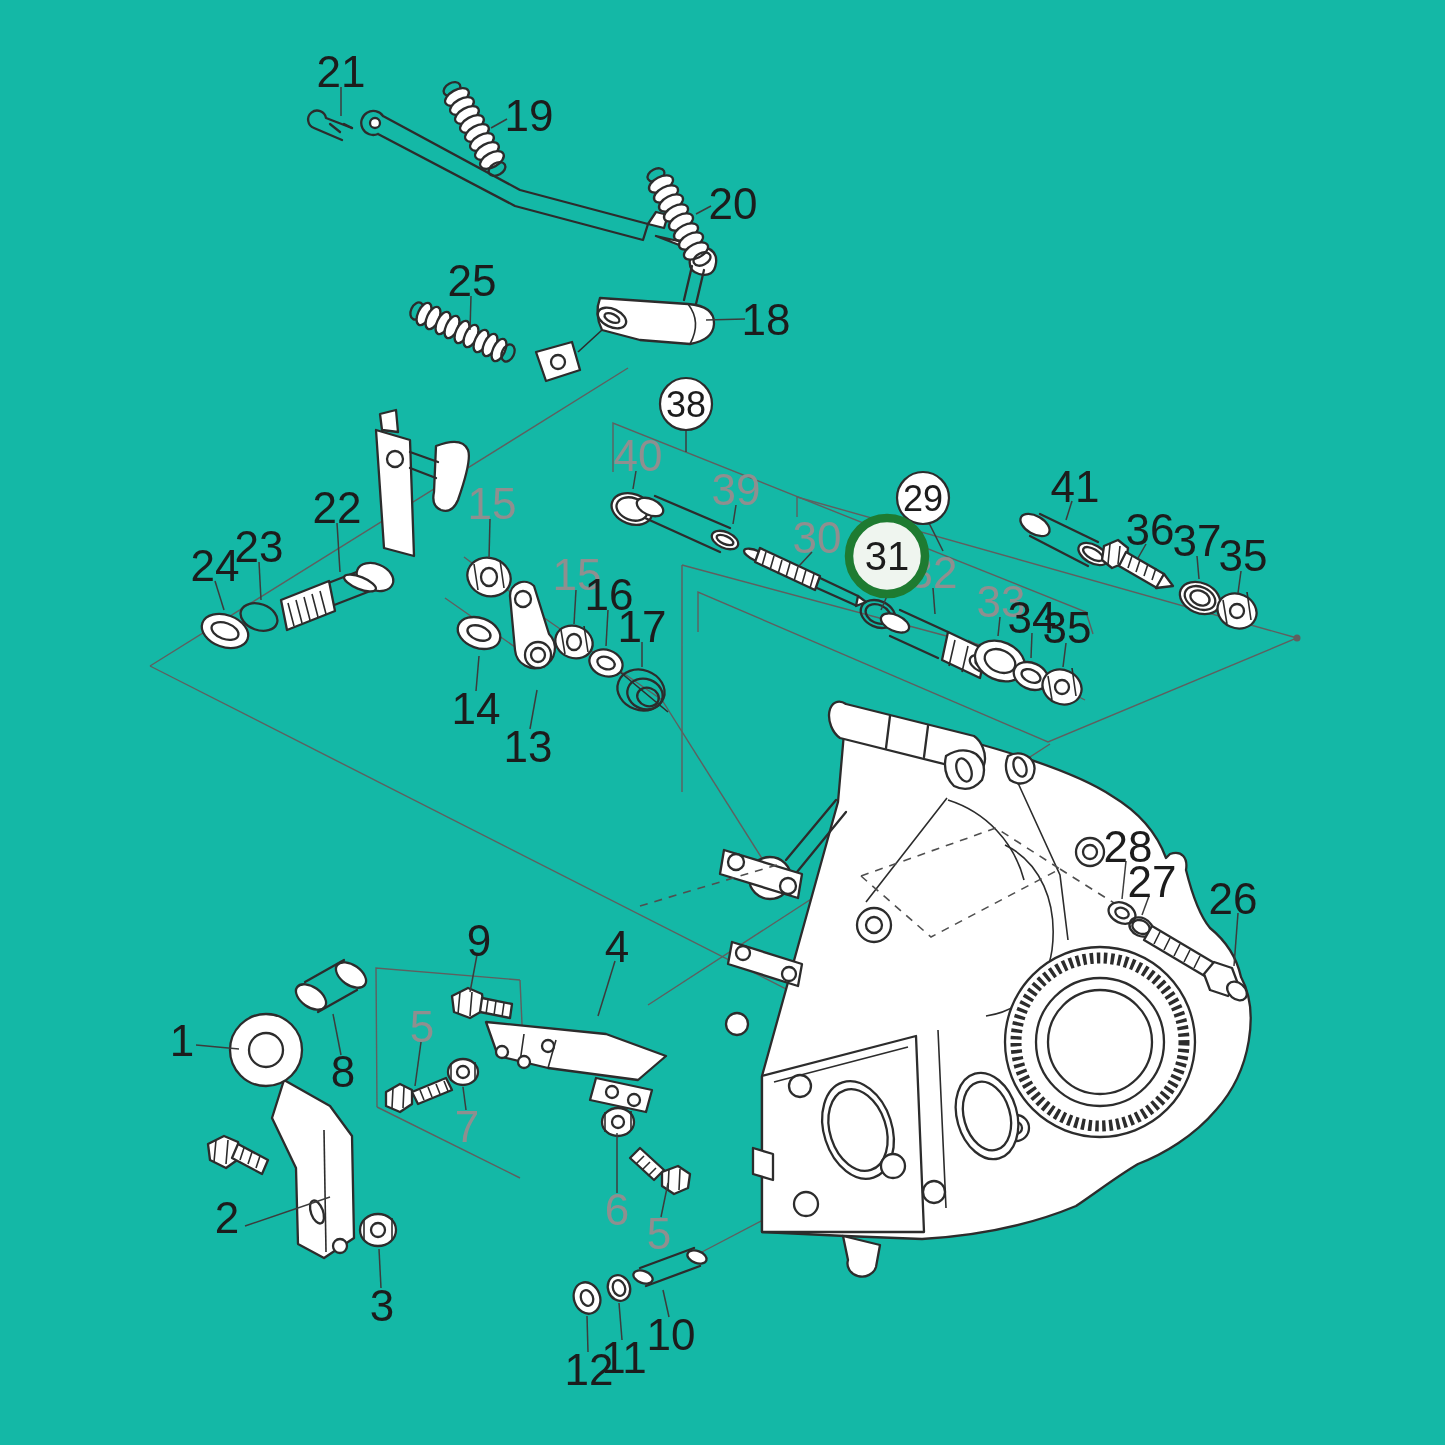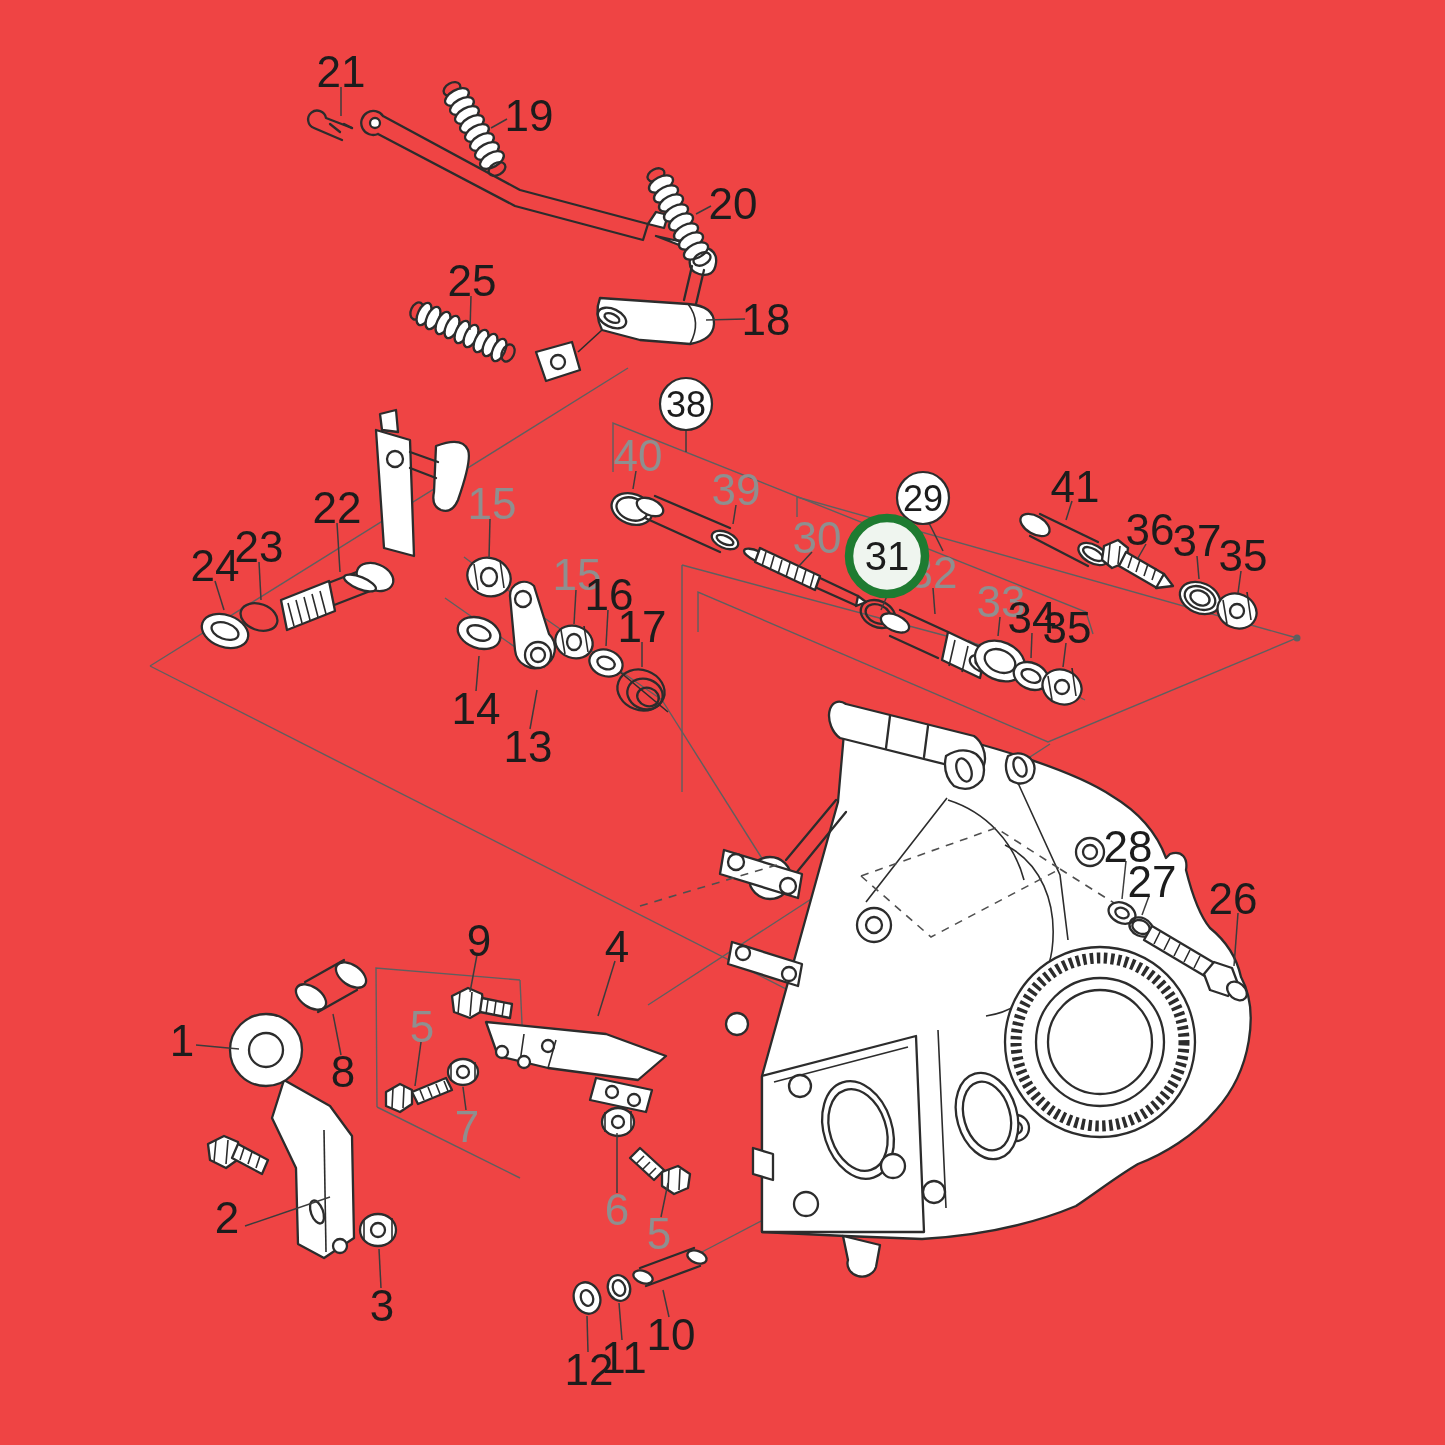--- a/index.html
+++ b/index.html
@@ -1,16 +1,16 @@
 <!DOCTYPE html>
 <html><head>
 <meta charset="utf-8">
 <style>
   html,body{margin:0;padding:0;background:#ffffff;}
-  .stage{position:relative;width:1445px;height:1445px;background:#ef4444;overflow:hidden;
+  .stage{position:relative;width:1445px;height:1445px;background:#14b8a6;overflow:hidden;
          font-family:"Liberation Sans", sans-serif;}
   svg{display:block}
   .construction{stroke:#5f5f5f;stroke-width:1.4;fill:none;}
   .dashedline{stroke:#4f4f4f;stroke-width:1.6;fill:none;stroke-dasharray:8 7;}
   .part{stroke:#2c2c2c;stroke-width:2.3;fill:#ffffff;stroke-linejoin:round;stroke-linecap:round;}
   .partline{stroke:#2c2c2c;stroke-width:2.3;fill:none;stroke-linejoin:round;stroke-linecap:round;}
   .thin{stroke:#2c2c2c;stroke-width:1.6;fill:none;}
   .leader{stroke:#3c3c3c;stroke-width:1.5;fill:none;}
   text.lbl{font-family:"Liberation Sans", sans-serif;}
 </style>

